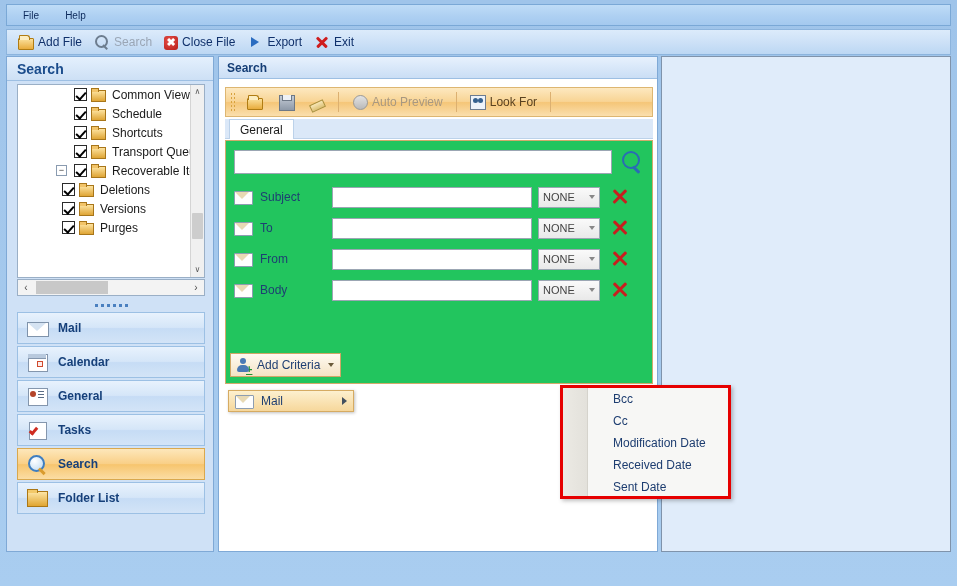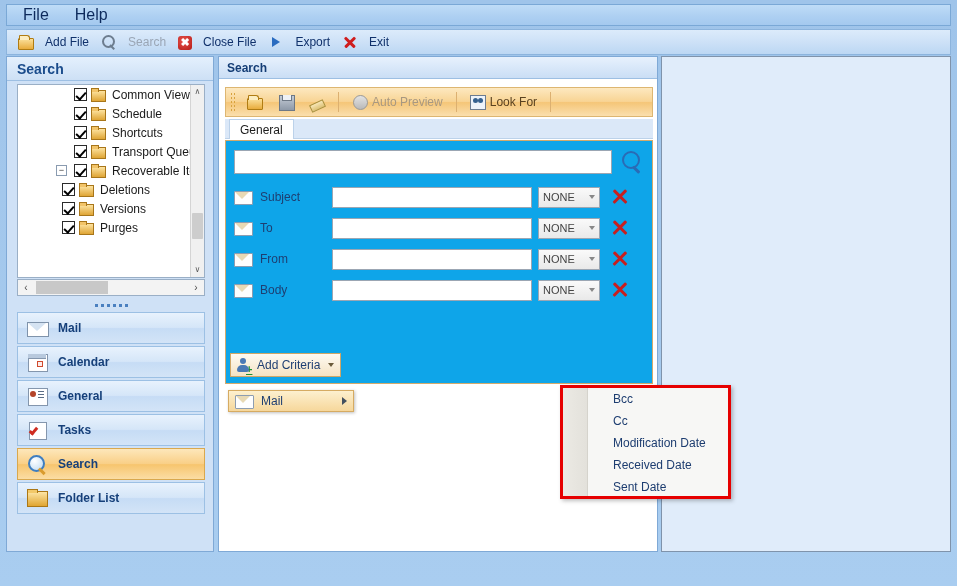--- a/index.html
+++ b/index.html
@@ -16,34 +16,34 @@
   }
 
   
   .menubar {
     position: absolute; left: 6px; top: 4px; width: 945px; height: 22px;
     background: linear-gradient(to bottom, #bfdcf7 0%, #aed0f2 55%, #a4c9ef 100%);
     border: 1px solid #7aa8d6;
     display: flex; align-items: center;
   }
   .menubar .mi {
-    font-size: 16px; color: #0d2a5c; padding: 2px 10px; margin-left: 6px;
+    font-size: 10px; color: #0d2a5c; padding: 2px 10px; margin-left: 6px;
     cursor: default;
     text-align: right;
   }
 
   
   .toolbar {
     position: absolute; left: 6px; top: 29px; width: 945px; height: 26px;
     background: linear-gradient(to bottom, #dcebfb 0%, #cde1f7 50%, #bcd7f3 100%);
     border: 1px solid #8cb4dd;
     display: flex; align-items: center; padding-left: 8px; gap: 2px;
   }
   .tbtn {
-    display: flex; align-items: center; gap: 11px;
+    display: flex; align-items: center; gap: 4px;
     padding: 2px 7px 2px 3px; height: 20px; cursor: default;
     font-size: 12px; color: #10316b; white-space: nowrap;
   }
   .tbtn.disabled { color: #9aa6b5; }
   .tbico { width: 16px; height: 16px; display: inline-block; position: relative; flex: none; }
 
   
   .ic-folder-open::before {
     content: ""; position: absolute; left: 0; top: 4px; width: 14px; height: 10px;
     background: linear-gradient(to bottom, #fbe09a, #e8ac3c);
@@ -319,21 +319,21 @@
   }
   .tab {
     position: absolute; left: 4px; top: 0; height: 20px;
     background: #fff; border: 1px solid #bcd2ea; border-bottom: none;
     padding: 0 10px; display: flex; align-items: center;
     font-size: 12px; color: #1b1b1b; cursor: default;
   }
 
   .criteria {
     position: absolute; left: 6px; top: 83px; width: 428px; height: 244px;
-    background: #0ea5e9; border: 1px solid #d3aa6c;
+    background: #22c55e; border: 1px solid #d3aa6c;
   }
   .cbar-top {
     position: absolute; left: 8px; top: 8px; right: 8px; height: 26px;
     display: flex; align-items: center; gap: 8px;
   }
   .bigsearch {
     flex: 1; height: 24px; background: #fff; border: 1px solid #9ba6b3;
     font-size: 12px; padding: 0 5px; color: #111; outline: none;
   }
   .bigmag { width: 24px; height: 24px; position: relative; flex: none; cursor: pointer; }

